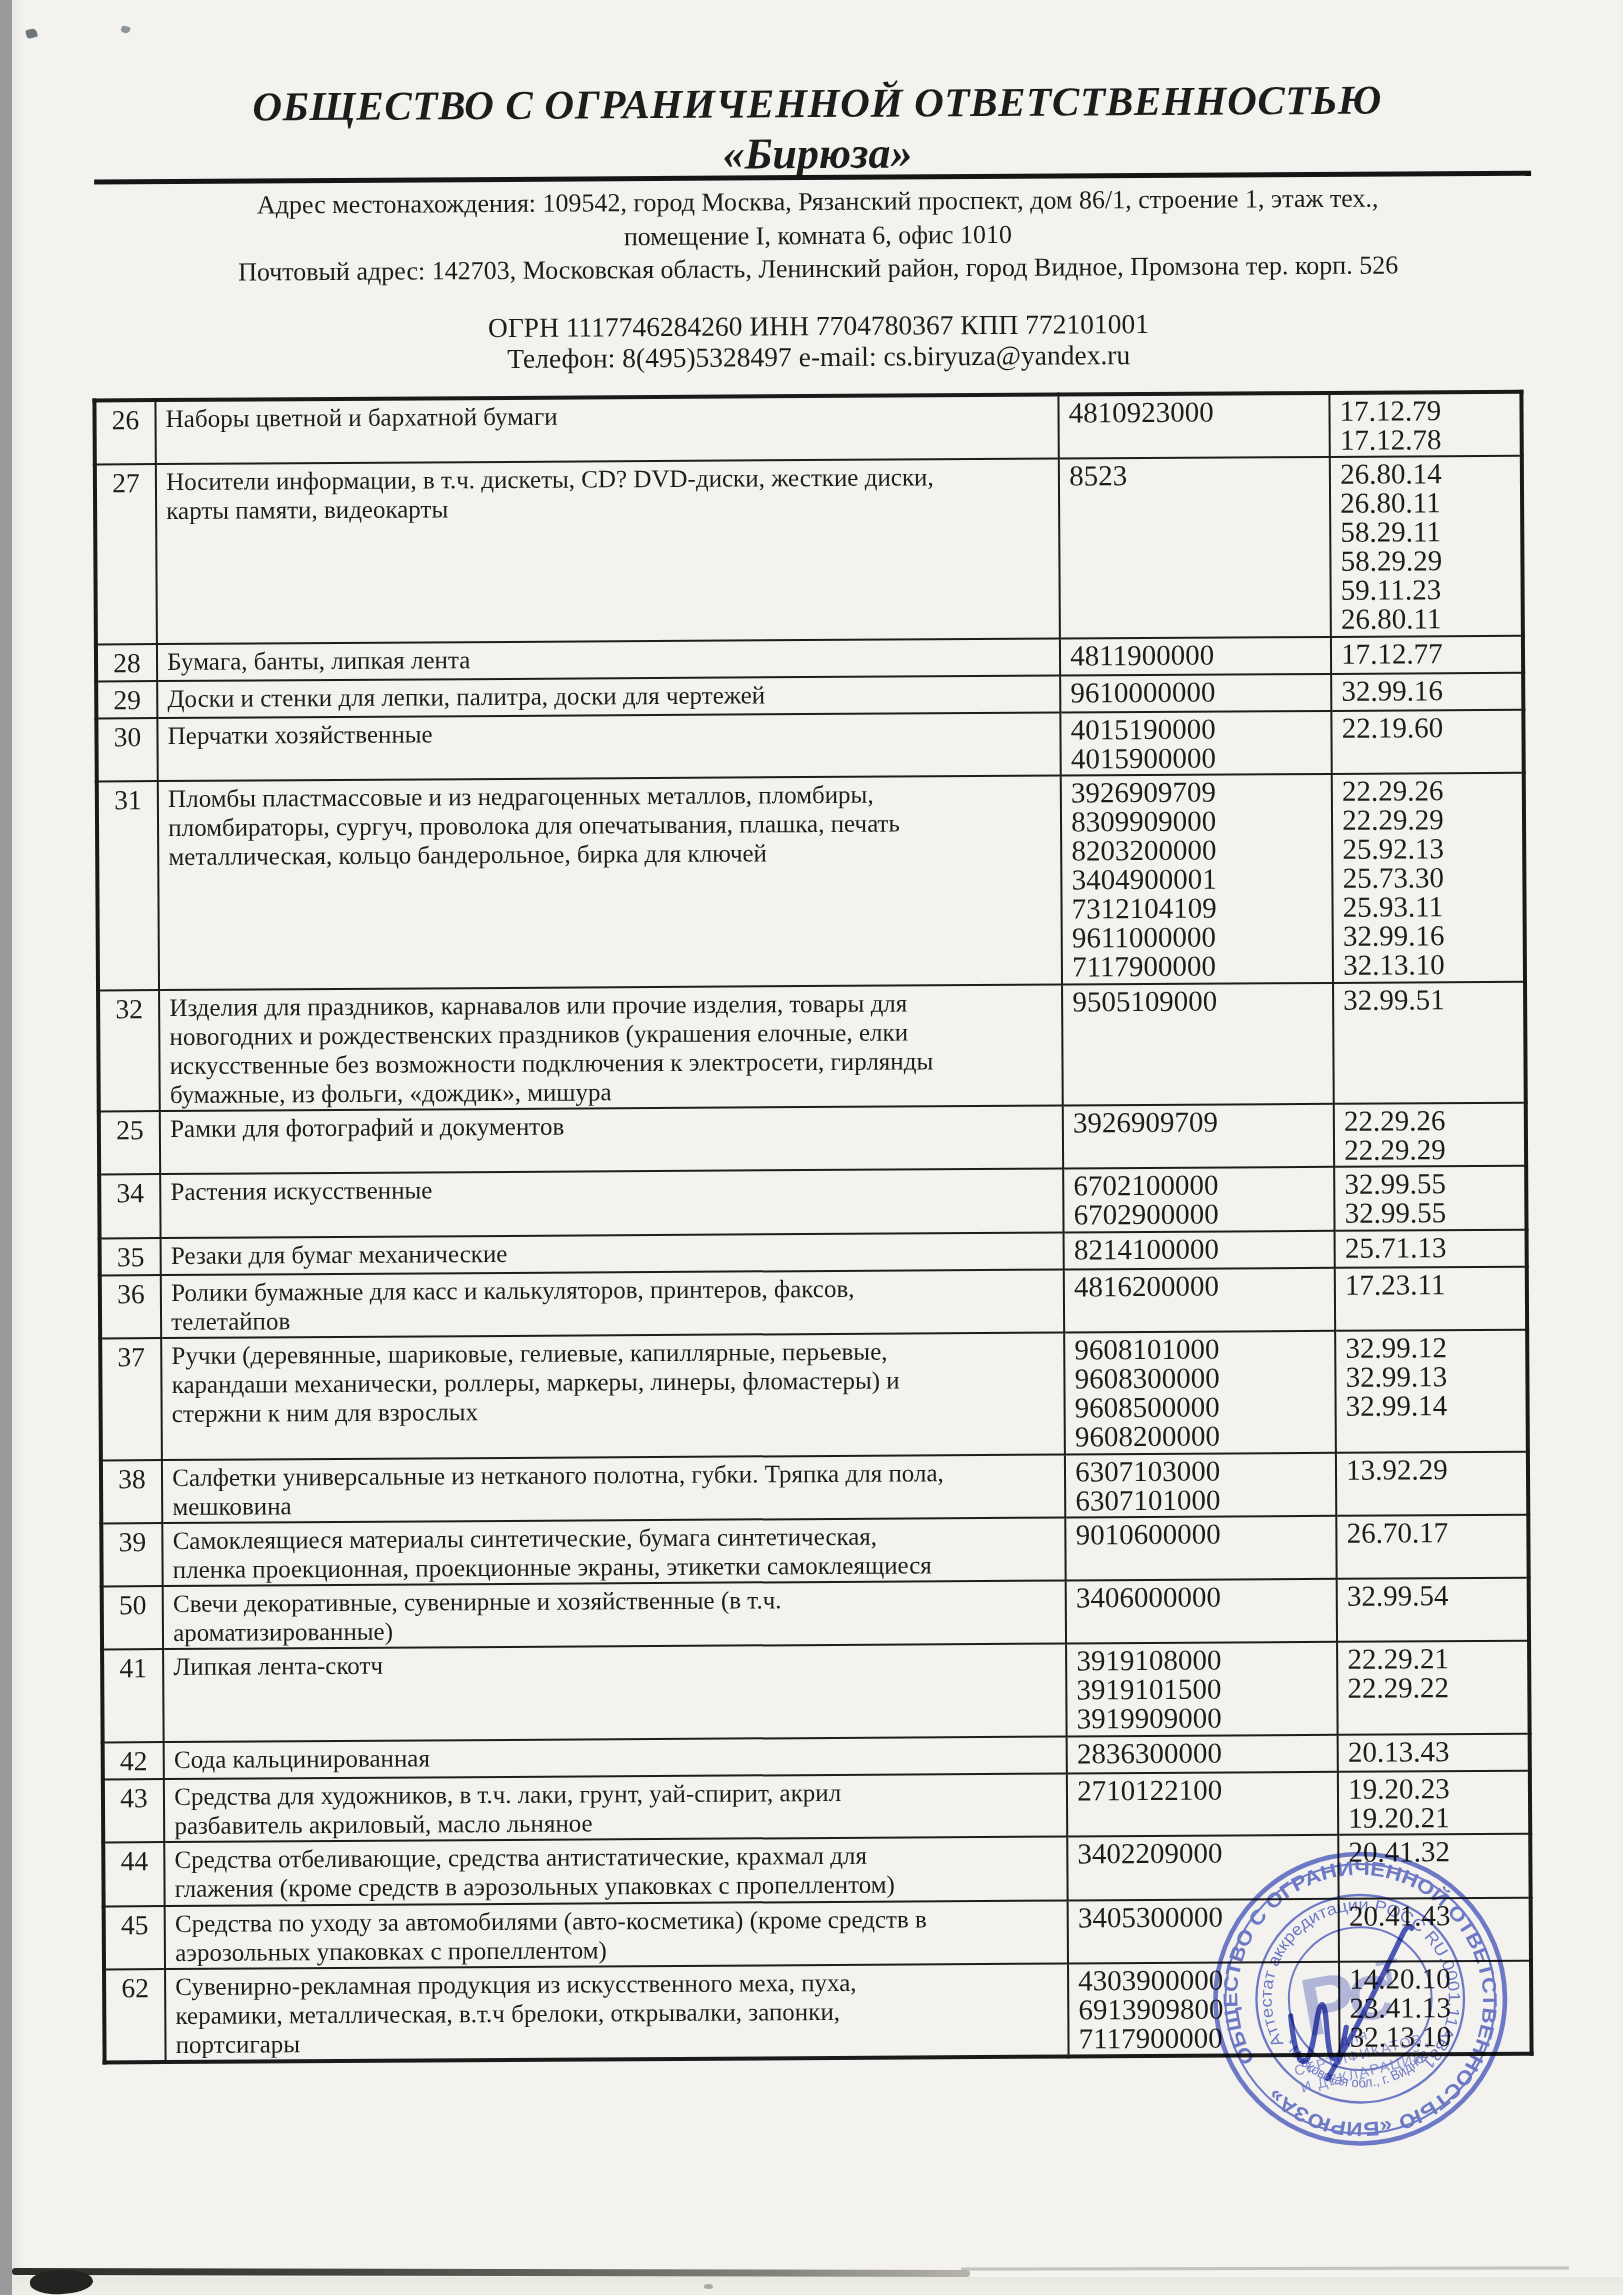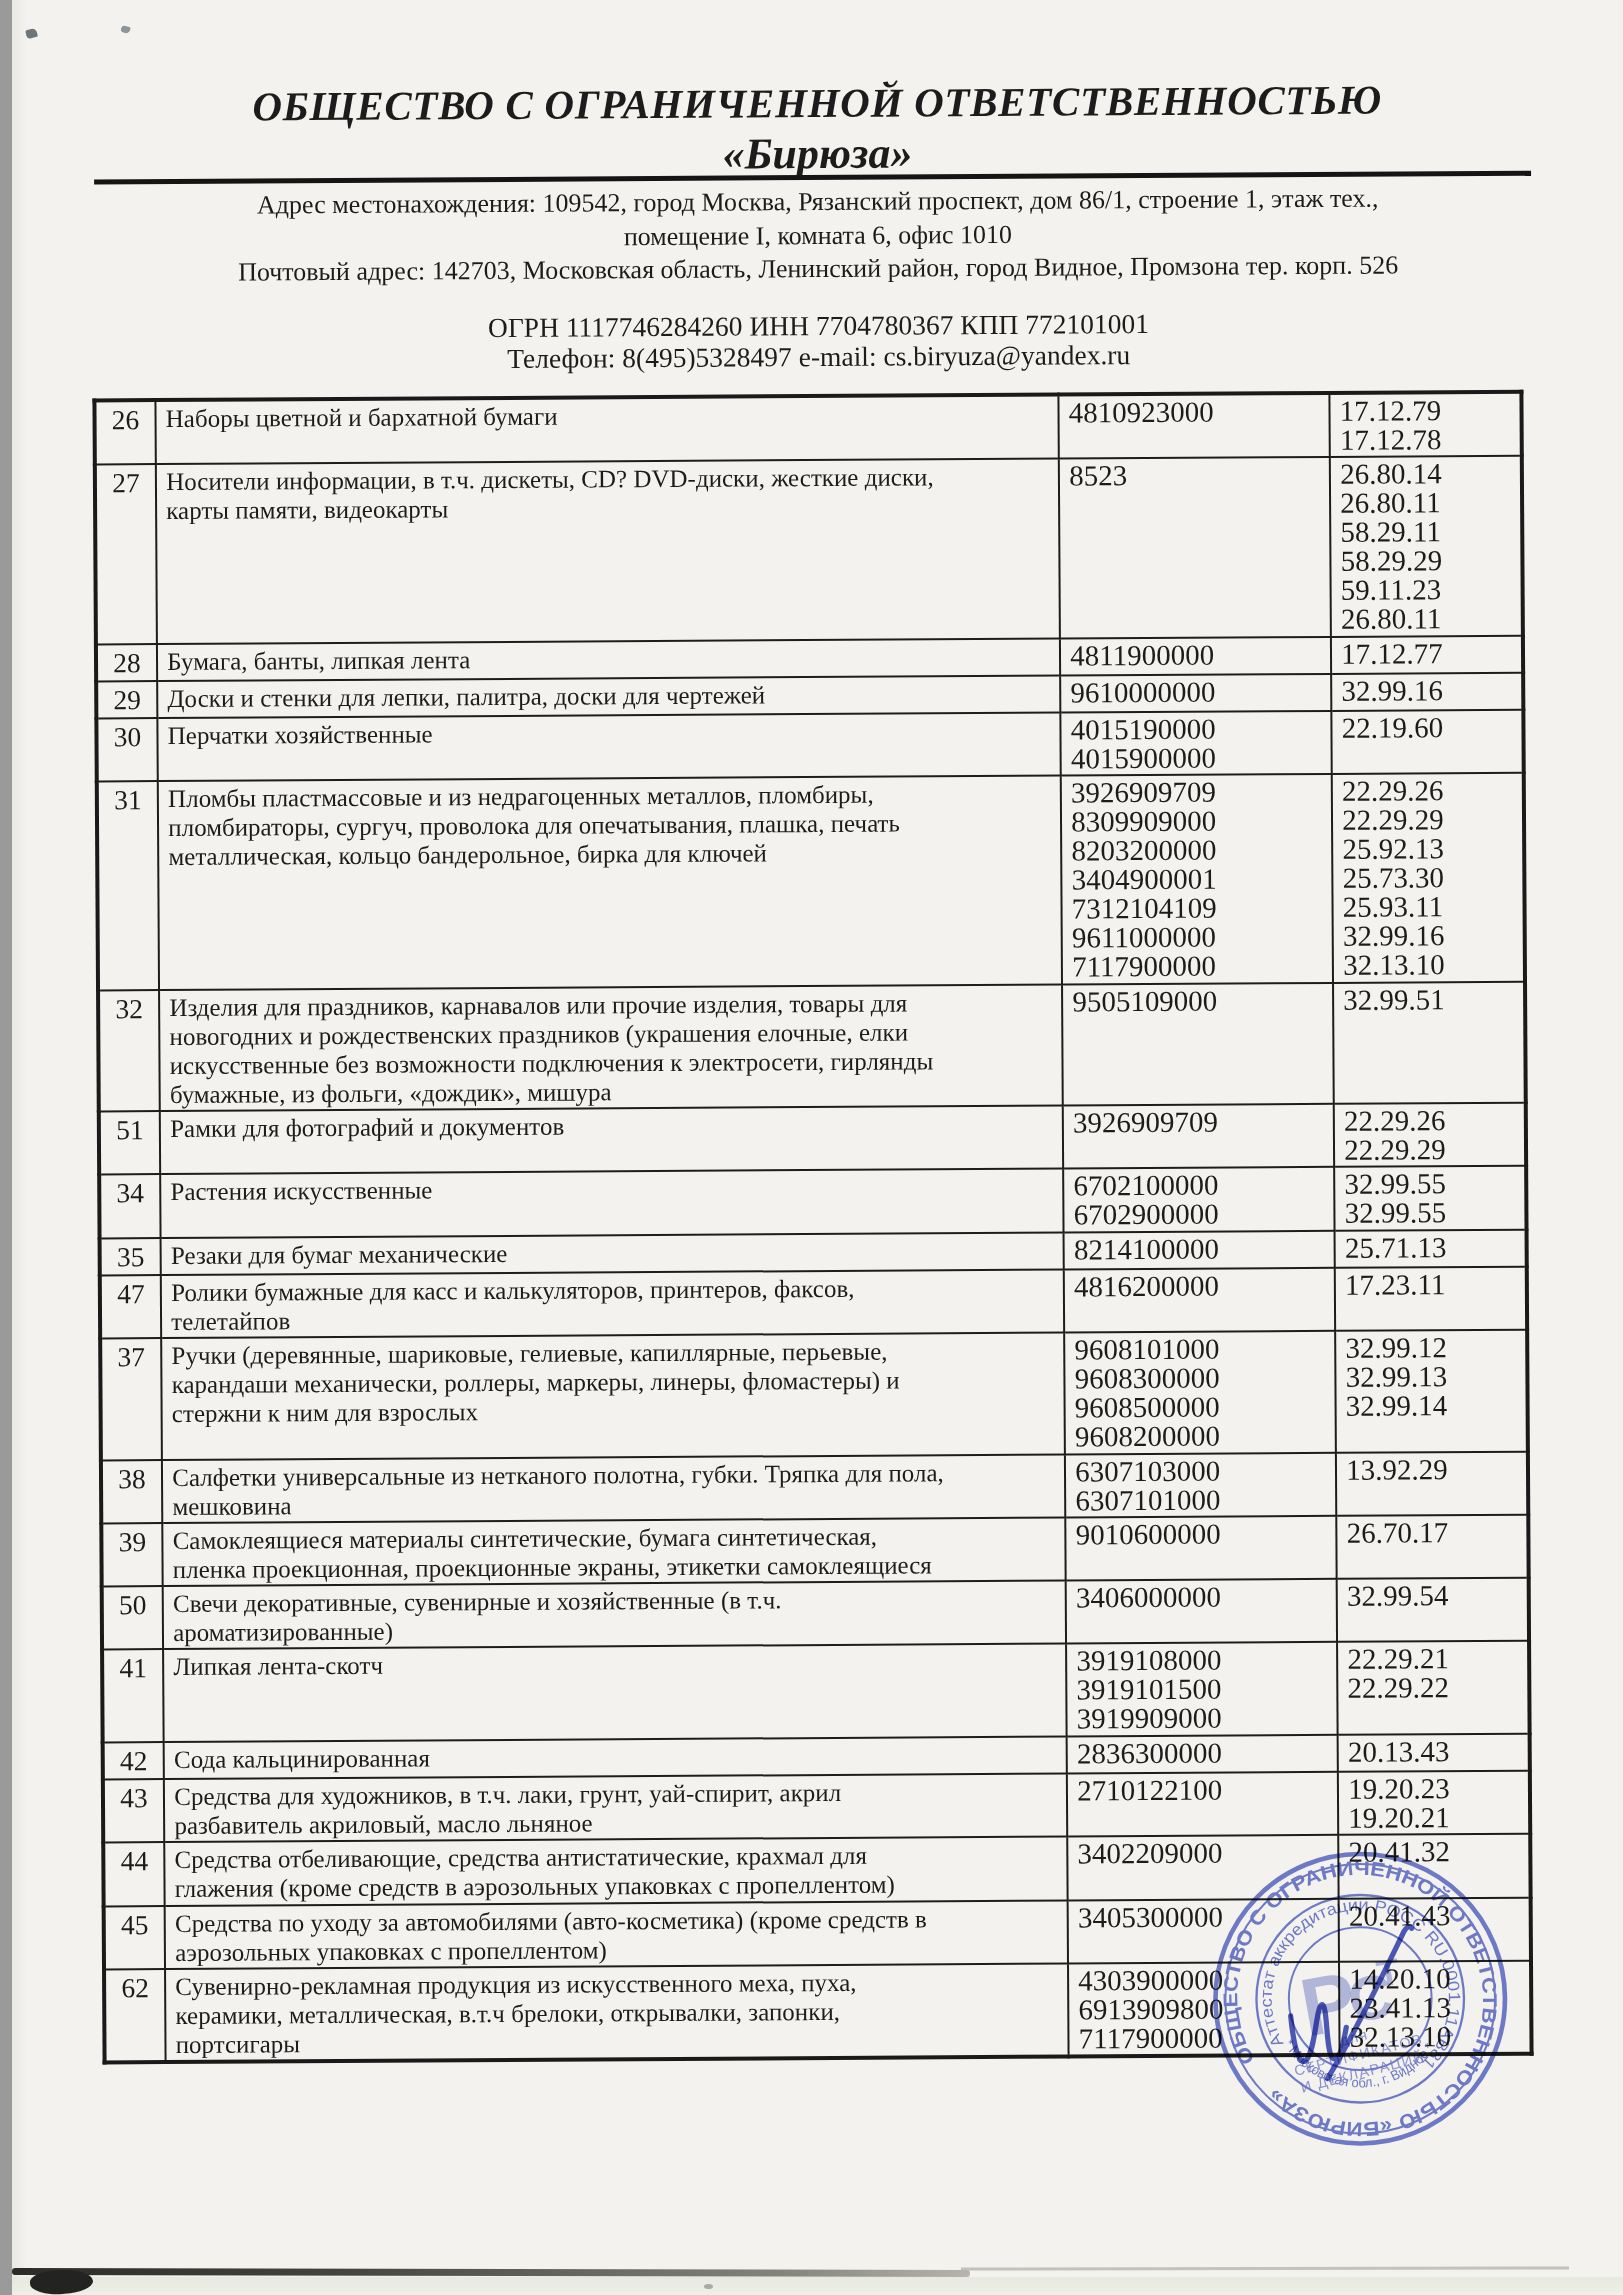--- a/index.html
+++ b/index.html
@@ -182,21 +182,21 @@
               <div class="line">бумажные, из фольги, «дождик», мишура</div>
             </td>
             <td class="c-code">
               <div class="cline">9505109000</div>
             </td>
             <td class="c-class">
               <div class="cline">32.99.51</div>
             </td>
           </tr>
           <tr>
-            <td class="c-num">51</td>
+            <td class="c-num">25</td>
             <td class="c-desc">
               <div class="line">Рамки для фотографий и документов</div>
             </td>
             <td class="c-code">
               <div class="cline">3926909709</div>
             </td>
             <td class="c-class">
               <div class="cline">22.29.26</div>
               <div class="cline">22.29.29</div>
             </td>
@@ -221,21 +221,21 @@
               <div class="line">Резаки для бумаг механические</div>
             </td>
             <td class="c-code">
               <div class="cline">8214100000</div>
             </td>
             <td class="c-class">
               <div class="cline">25.71.13</div>
             </td>
           </tr>
           <tr>
-            <td class="c-num">47</td>
+            <td class="c-num">36</td>
             <td class="c-desc">
               <div class="line">Ролики бумажные для касс и калькуляторов, принтеров, факсов,</div>
               <div class="line">телетайпов</div>
             </td>
             <td class="c-code">
               <div class="cline">4816200000</div>
             </td>
             <td class="c-class">
               <div class="cline">17.23.11</div>
             </td>

